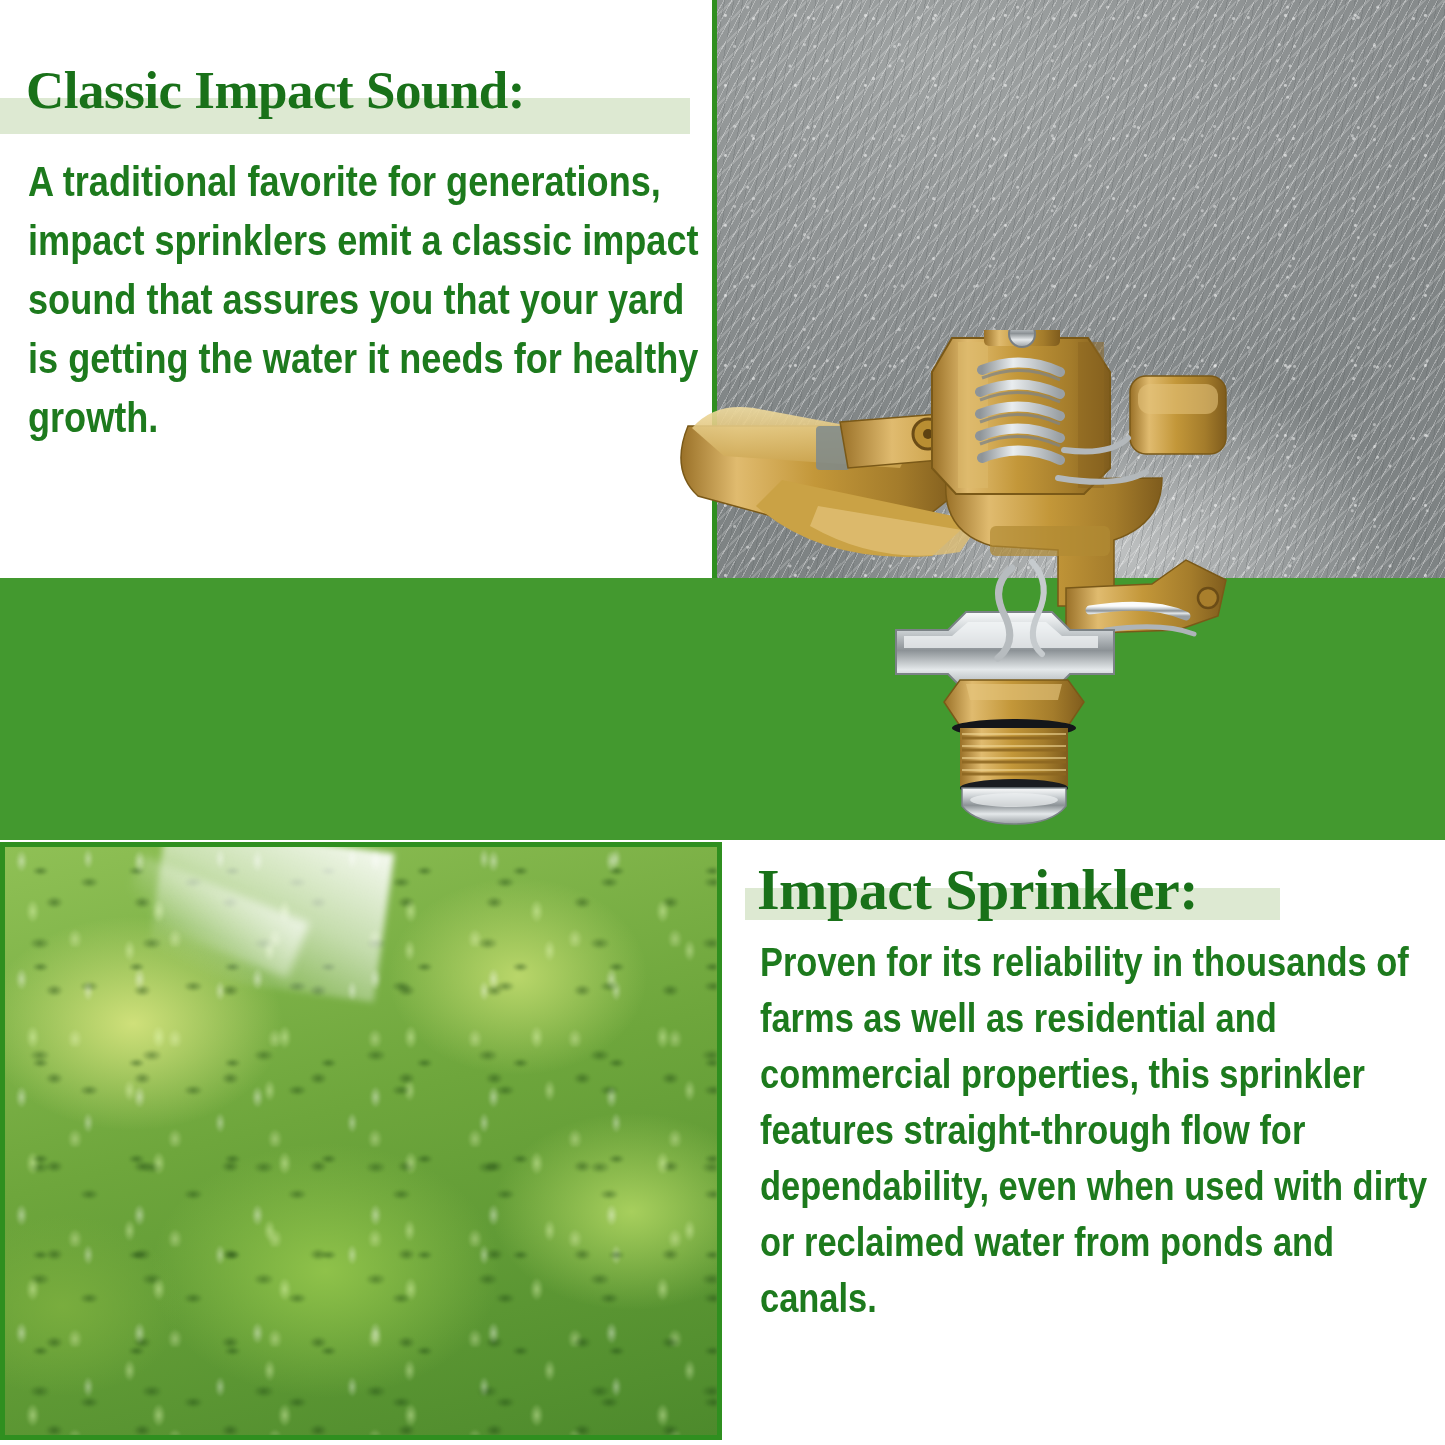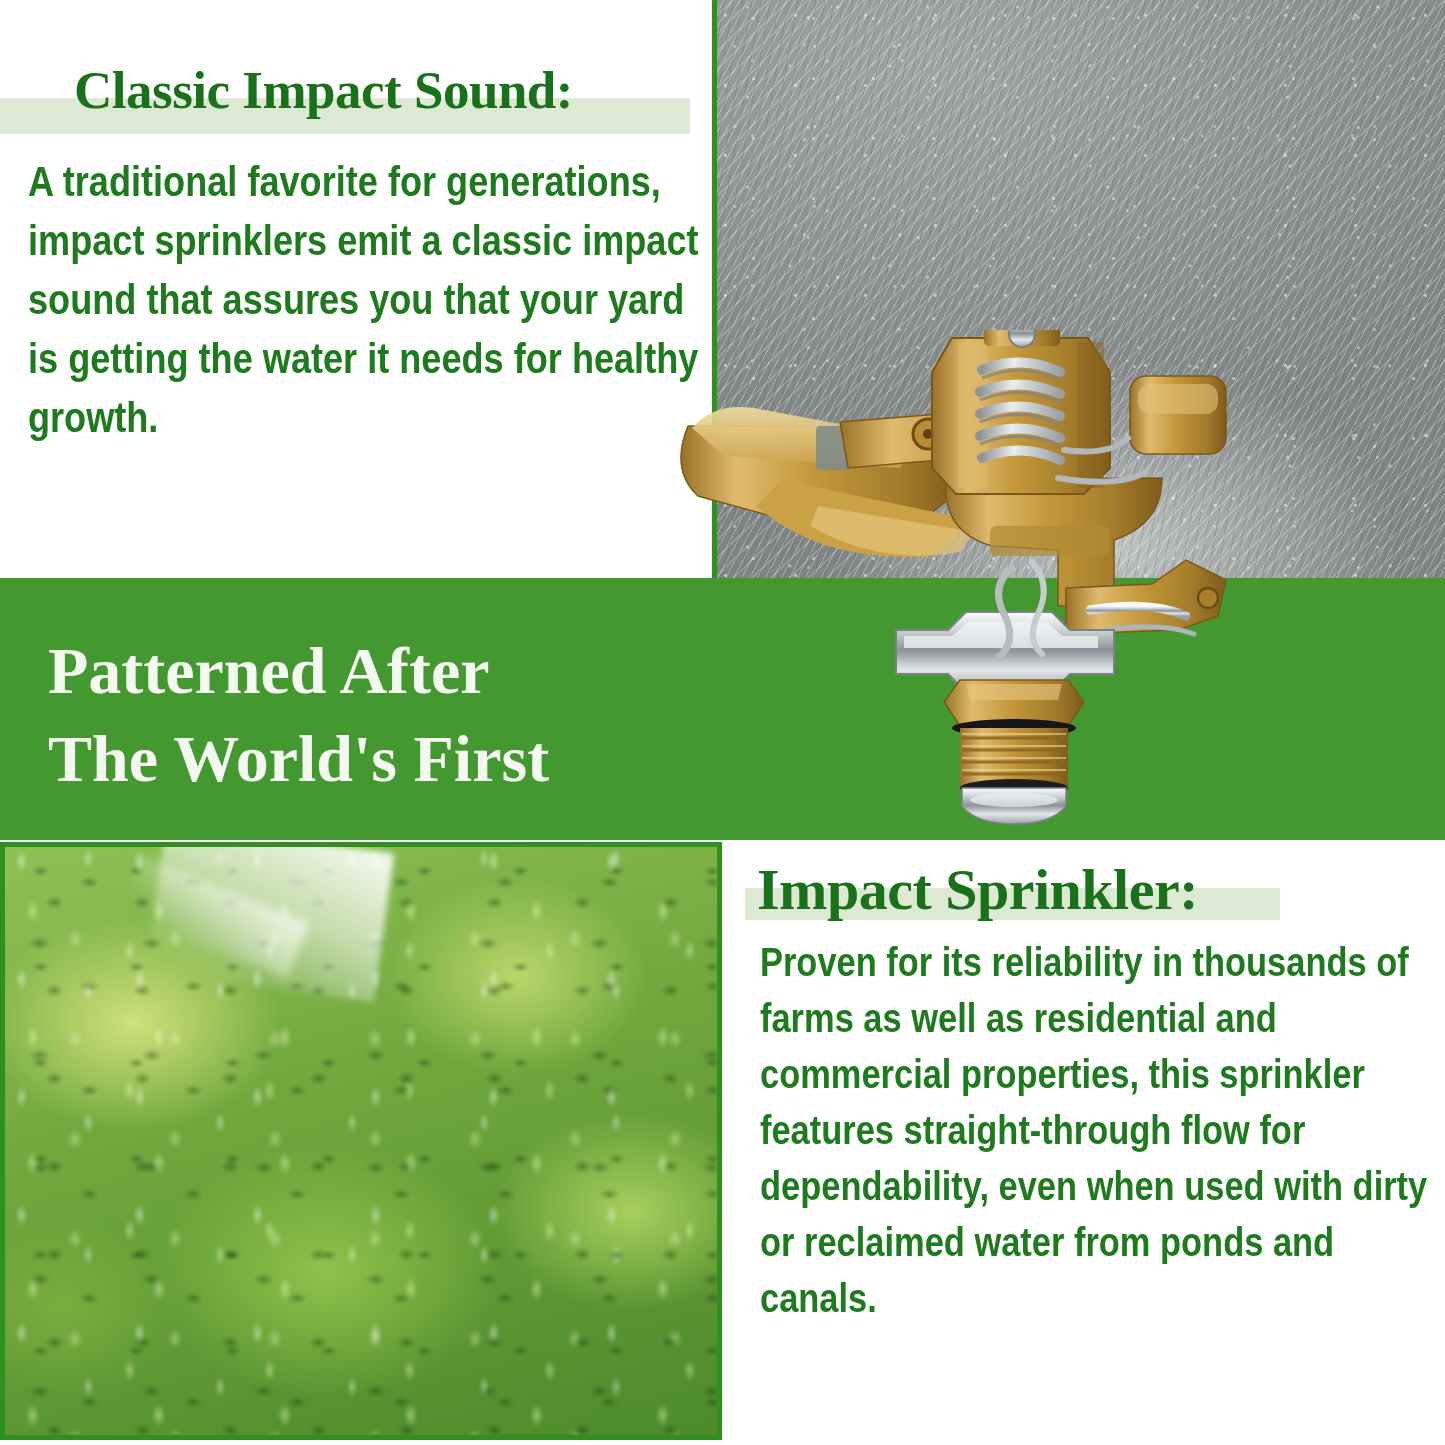--- a/index.html
+++ b/index.html
@@ -30,21 +30,21 @@
     font-family:"Liberation Sans", sans-serif;
     font-weight:bold;
     font-stretch:condensed;
     transform:scaleX(0.84);
     transform-origin:left top;
     z-index:6;
   }
 
   
   #hl-classic{left:0px;  top:98px;  width:690px; height:36px;}
-  #t-classic {left:26px; top:60px;  font-size:53px;margin-left:48px;}
+  #t-classic {left:26px; top:60px;  font-size:53px;}
   #p-classic {left:28px; top:152px; width:810px; font-size:43px; line-height:59px;}
 
   
   #hl-impact{left:745px; top:888px; width:535px; height:32px;}
   #t-impact {left:757px; top:856px; font-size:58px;}
   #p-impact {left:760px; top:934px; width:825px; font-size:41px; line-height:56px;}
 
   
   #banner{
     position:absolute;left:0;top:578px;width:1445px;height:262px;
@@ -152,22 +152,20 @@
 <div id="page">
 
   <div id="photo-spray">
     <div class="streaks a"></div>
     <div class="streaks b"></div>
     <div class="streaks c"></div>
     <div class="speckle"></div>
   </div>
 
   <div id="banner"></div>
-  <div id="banner-text">Patterned After
-The World's First</div>
 
   <div id="photo-hedge">
     <div class="leafnoise"></div>
     <div id="jet"></div>
     <div id="jet2"></div>
 
   </div>
 
   <svg id="sprinkler-big" class="sprinkler" viewBox="0 0 640 510">
     <defs>

